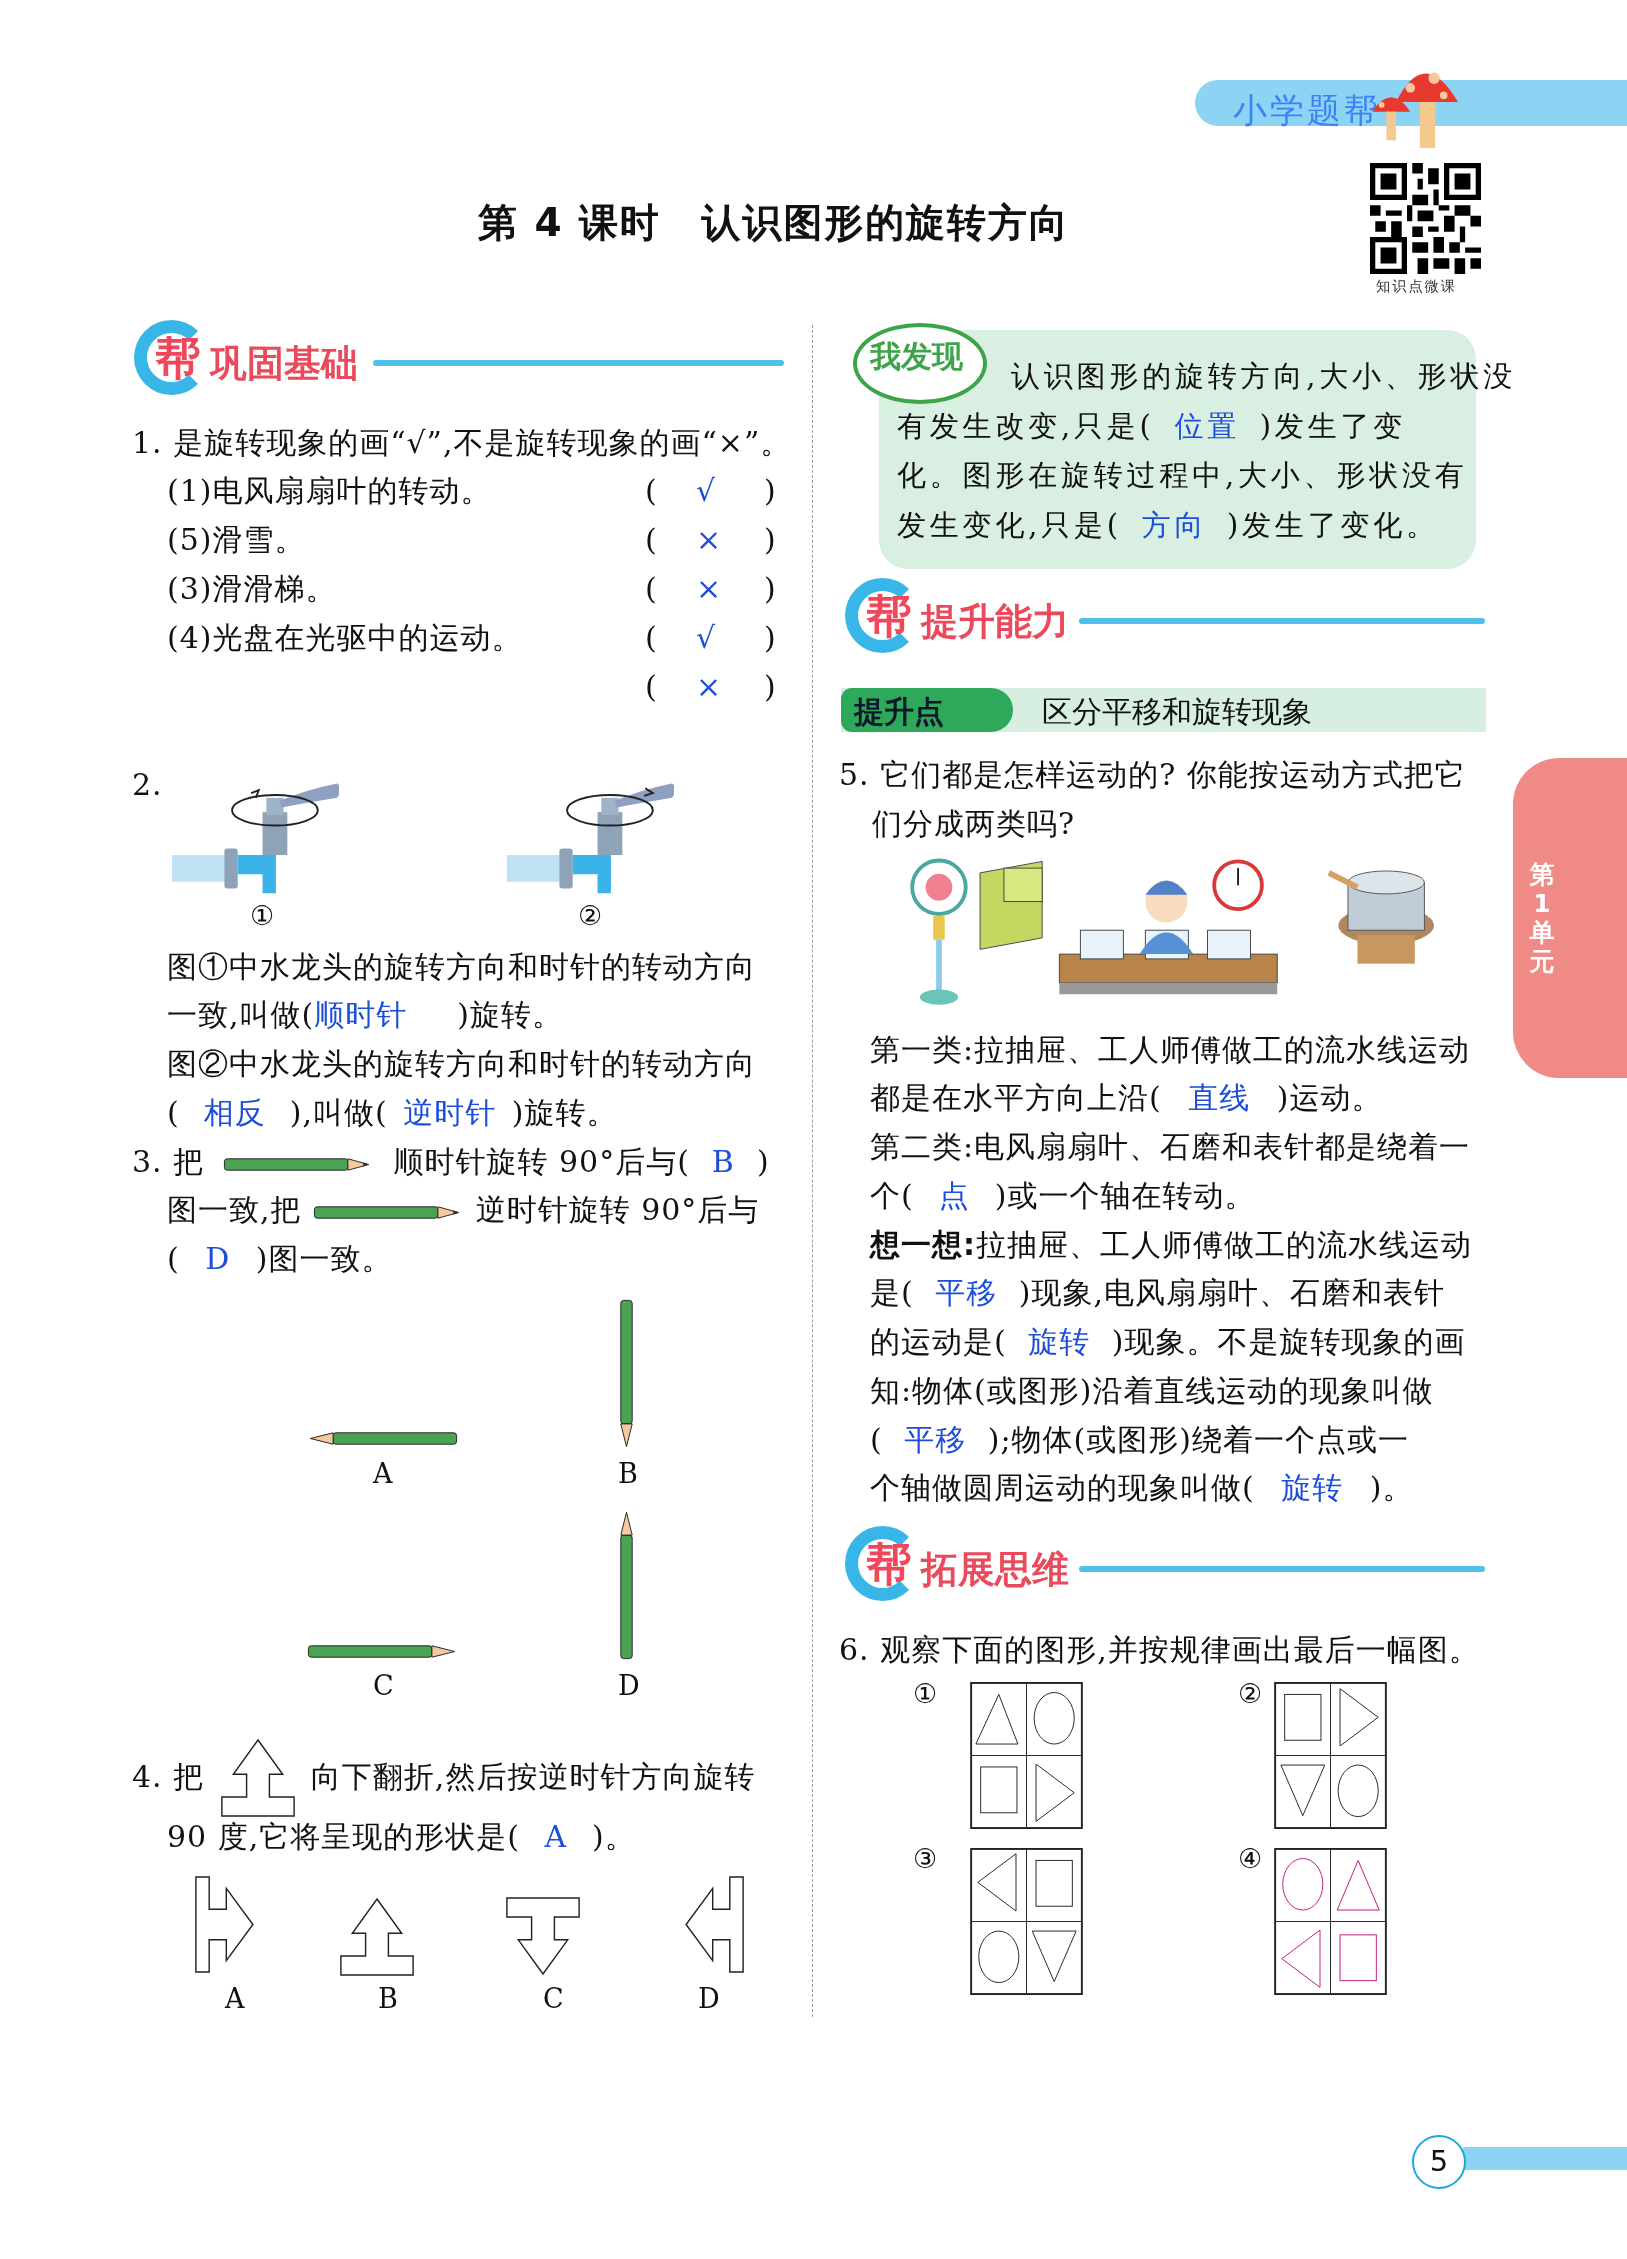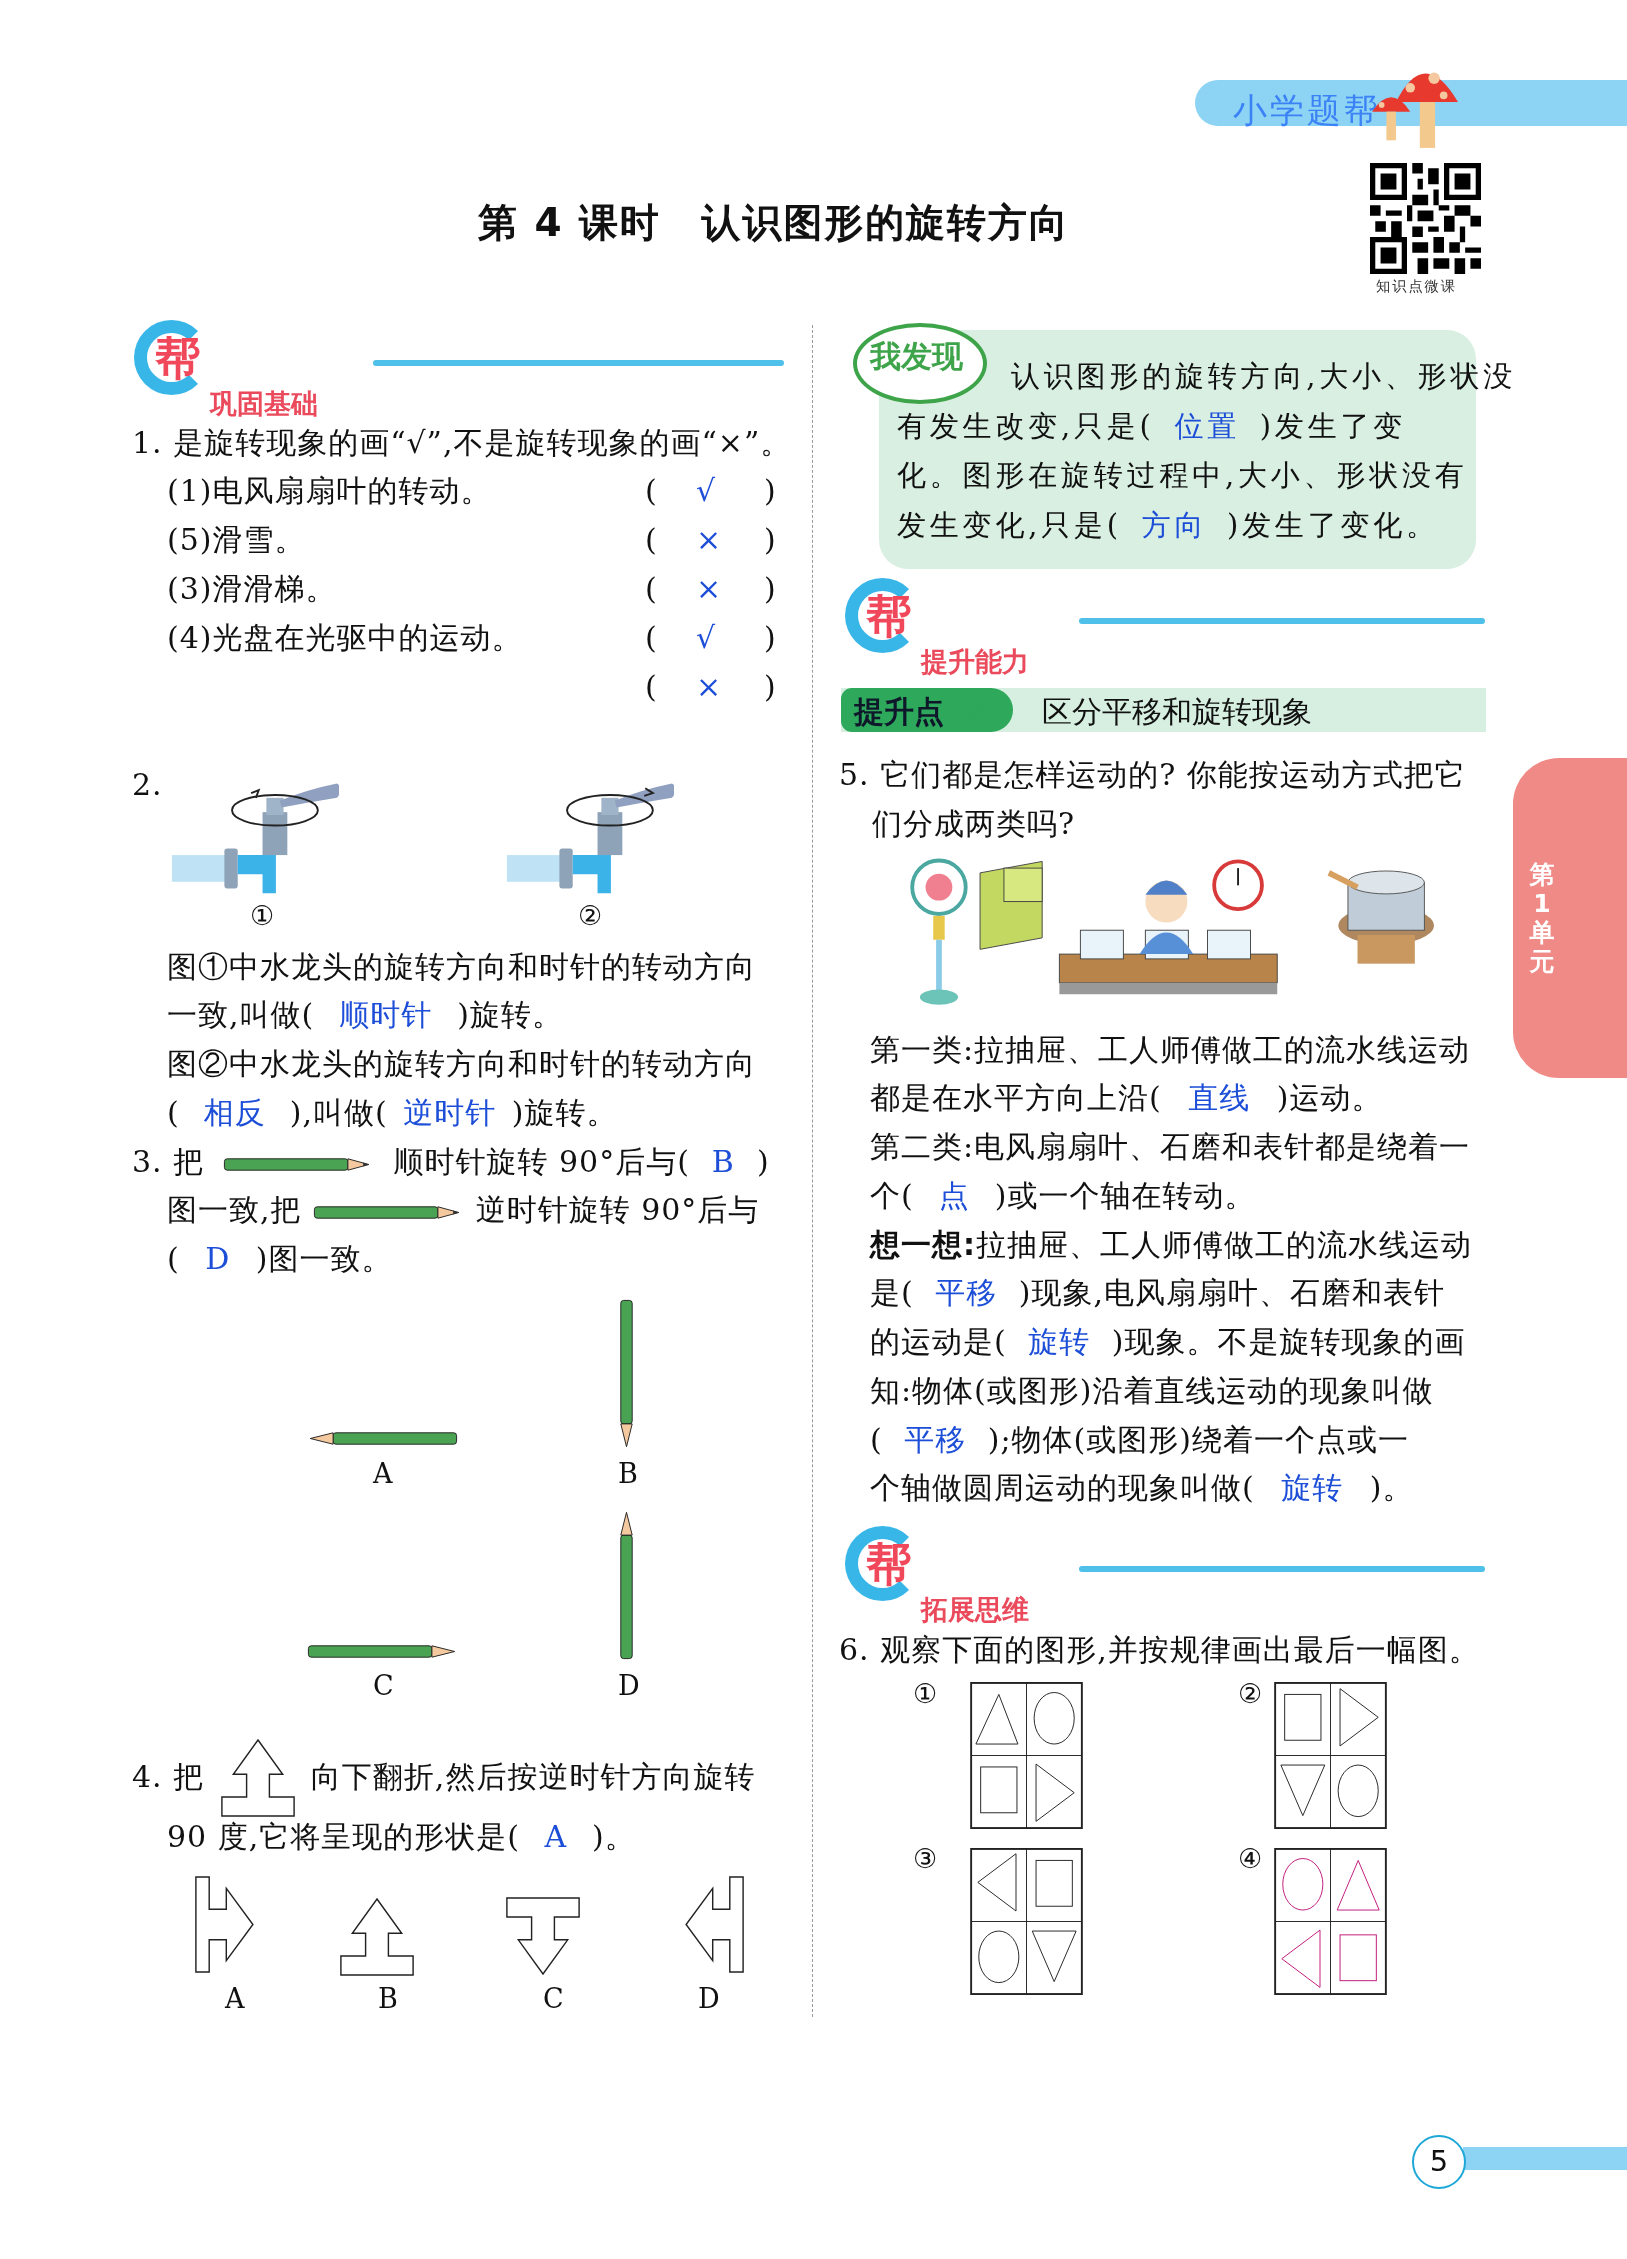--- a/index.html
+++ b/index.html
@@ -15,21 +15,21 @@
   .brand-text { left: 1233px; top: 88px; font-size: 34px; font-family: Liberation Mono, monospace; color: #3b82f6; letter-spacing: 2.9px; }
   .qr { left: 1369px; top: 163px; width: 113px; height: 111px; }
   .qr-caption { left: 1376px; top: 277px; font-size: 14.3px; color: #333; letter-spacing: 1.9px; }
 
   .page-title { left: 478px; top: 196px; font-size: 39px; font-family: "DejaVu Sans", sans-serif; font-weight: bold; letter-spacing: 1.9px; }
 
   
   .sec-head { height: 86px; }
   .sec-head .bubble { position: absolute; left: 0; top: 0; width: 75px; height: 75px; border-radius: 50%; border: 13.4px solid #38b6e8; border-right-color: transparent; }
   .sec-head .bang { position: absolute; left: 21px; top: 7.6px; font-size: 46px; font-weight: bold; font-family: "DejaVu Sans", sans-serif; color: #f0485a; }
-  .sec-head .htxt { position: absolute; left: 76px; top: 19px; font-size: 27px; font-weight: bold; font-family: "DejaVu Sans", sans-serif; color: #ea4a5b; white-space: nowrap; margin-top: 47px; }
+  .sec-head .htxt { position: absolute; left: 76px; top: 19px; font-size: 37px; font-weight: bold; font-family: "DejaVu Sans", sans-serif; color: #ea4a5b; white-space: nowrap; }
   .sec-head .rule { position: absolute; top: 40px; height: 5.7px; background: #4fc0ea; border-radius: 2.9px; }
 
   .divider { left: 812px; top: 325px; width: 0; height: 1692px; border-left: 1.9px dashed #999; }
 
   
   .discover { left: 879px; top: 330px; width: 597px; height: 239px; background: #d9efe2; border-radius: 29px; }
   .discover-badge { left: 853px; top: 323px; width: 134px; height: 81px; border: 4.8px solid #3ea44a; border-radius: 50% 50% 50% 50%; background: #fff; }
   .discover-badge-text { left: 870px; top: 336px; font-size: 31px; font-weight: bold; font-family: "DejaVu Sans", sans-serif; color: #3ea44a; }
   .discover-text { font-family: "DejaVu Serif", serif; font-size: 29px; line-height: 50px; letter-spacing: 3.8px; }
 
@@ -112,21 +112,21 @@
   <path d="M74 85 h40 v40 h-14 v-20 h-26z" fill="#3cb3e8"></path>
     <rect x="100" y="40" width="26" height="45" fill="#8fa3b8"></rect>
   <rect x="104" y="25" width="18" height="18" fill="#9fb4c8"></rect>
     <path d="M118 28 q30 -12 60 -18 q8 5 0 15 q-30 5 -58 10z" fill="#8fa0c0"></path>
   <ellipse cx="113" cy="38" rx="45" ry="16" fill="none" stroke="#222" stroke-width="2"></ellipse>
   <path d="M150 15 l8 5 l-9 3" fill="none" stroke="#222" stroke-width="2"></path>
 </svg>
 <div class="abs lbl" style="left:250px;top:900px">①</div>
 <div class="abs lbl" style="left:578px;top:900px">②</div>
 <div class="abs line" style="left:167px;top:942px">图①中水龙头的旋转方向和时针的转动方向</div>
-<div class="abs line" style="left:167px;top:990px"><span>一致,叫做(</span><span class="ans" style="display:inline-block;width:143px;text-align:center">顺时针</span><span>)旋转。</span></div>
+<div class="abs line" style="left:167px;top:990px"><span>一致,叫做(</span><span class="ans" style="display:inline-block;width:143px;">顺时针</span><span>)旋转。</span></div>
 <div class="abs line" style="left:167px;top:1039px">图②中水龙头的旋转方向和时针的转动方向</div>
 <div class="abs line" style="left:167px;top:1088px"><span>(</span><span class="ans" style="display:inline-block;width:110px;text-align:center">相反</span><span>),叫做(</span><span class="ans" style="display:inline-block;width:124px;text-align:center">逆时针</span><span>)旋转。</span></div>
 
 <div class="abs line" style="left:132px;top:1137px">
   <span>3. 把</span>
   <svg width="153" height="19" style="vertical-align:middle;margin:0 7.6px" viewBox="0 0 160 20">
       <rect x="2" y="4" width="130" height="12" rx="3" fill="#4aa352" stroke="#222"></rect>
       <path d="M132 4 l22 6 l-22 6z" fill="#f4c9a0" stroke="#222"></path>
       <path d="M148 8 l6 2 l-6 2z" fill="#333"></path>
     </svg>

